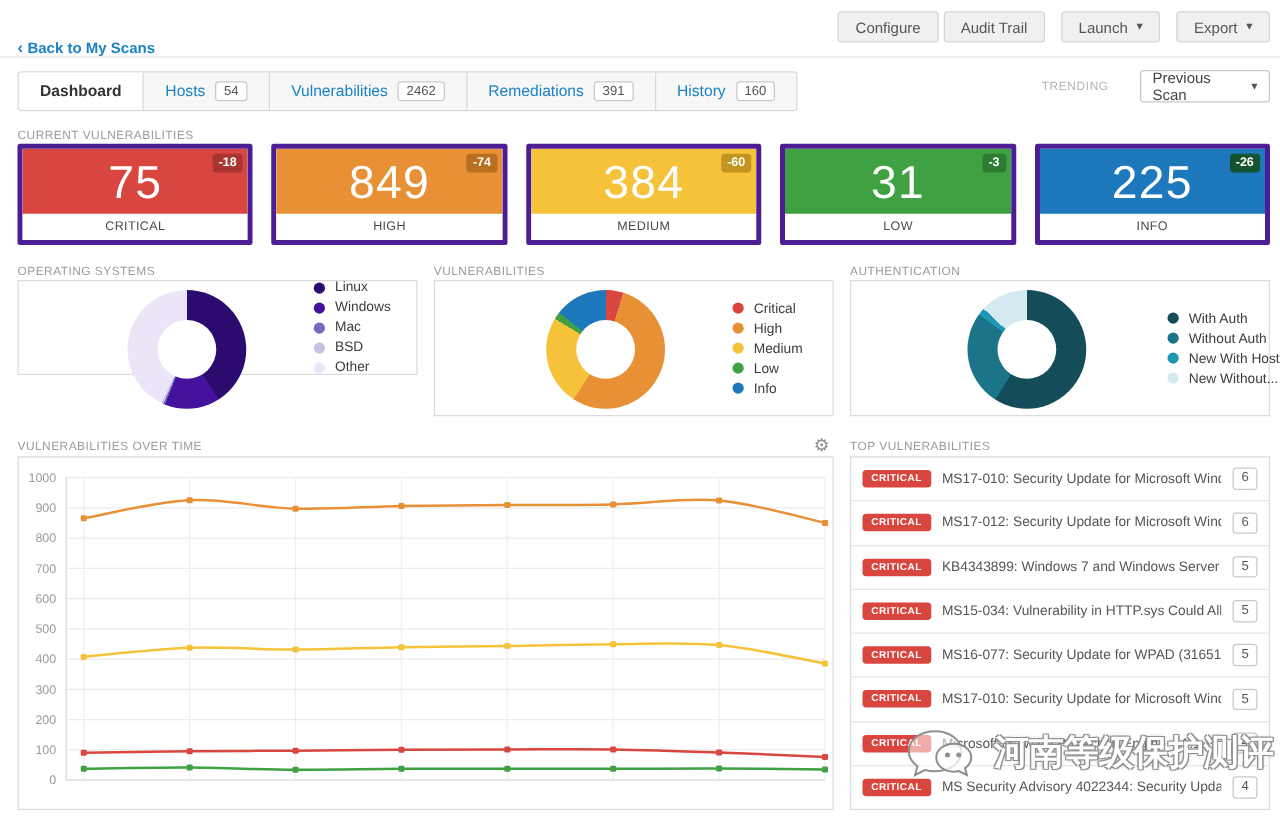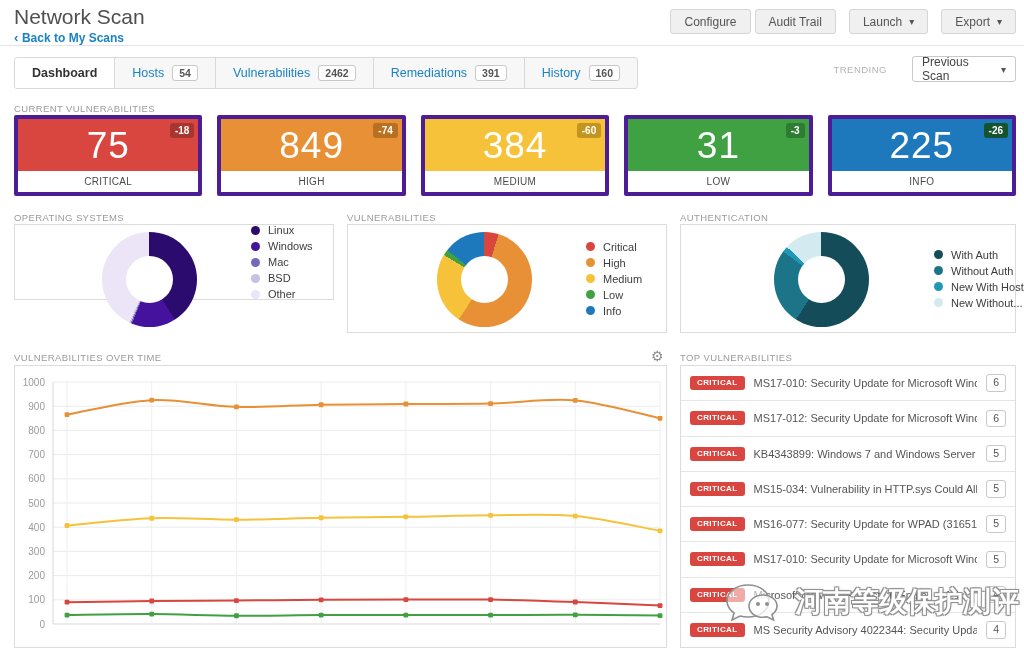--- a/index.html
+++ b/index.html
@@ -19,21 +19,21 @@
   .header-divider { position:absolute; left:0; right:0; top:45px; border-top:1px solid #e4e4e4; }
 
   
   .tabbar { position:absolute; left:14px; top:57px; display:flex; background:#f7f7f7;
             border:1px solid #d9d9d9; border-radius:3px; overflow:hidden; }
   .tab { display:flex; align-items:center; gap:8px; padding:0 17px; height:30px; font-size:12.5px;
          color:#1b82c4; border-right:1px solid #d9d9d9; cursor:pointer; white-space:nowrap; }
   .tab:last-child { border-right:none; }
   .tab.active { background:#fff; color:#333; font-weight:bold; }
   .tab-count { background:#fff; border:1px solid #c9c9c9; border-radius:3px; font-size:10.5px;
-               color:#555; padding:2px 6px; line-height:1; font-weight:bold;text-align:center; }
+               color:#555; padding:2px 6px; line-height:1; font-weight:normal;text-align:center; }
 
   .trending { position:absolute; right:8px; top:56px; display:flex; align-items:center; }
   .trending-label { font-size:9.5px; color:#b3b3b3; letter-spacing:.5px; margin-right:25px; }
   .trend-select { width:104px; height:26px; background:#fff; border:1px solid #c9c9c9; border-radius:3px;
                   display:flex; align-items:center; justify-content:space-between; padding:0 9px;
                   font-size:12px; color:#444; cursor:pointer; }
 
   
   .section-label { position:absolute; font-size:9.5px; color:#9b9b9b; letter-spacing:.4px; }
 
@@ -82,21 +82,20 @@
              font-family:"Liberation Sans","DejaVu Sans",sans-serif;
              text-shadow:-1px -1px 0 #909090, 1px -1px 0 #909090, -1px 1px 0 #909090, 1px 1px 0 #909090, 0 0 3px rgba(120,120,120,.6); }
 
   svg text { font-family:"Liberation Sans","DejaVu Sans",sans-serif; }
 </style>
 </head>
 <body>
 
 <div id="app">
 
-  <div class="page-title">Network Scan</div>
   <div class="back-link"><span class="chev"></span><span>Back to My Scans</span></div>
   <div class="header-buttons">
     <div class="btn">Configure</div>
     <div class="btn">Audit Trail</div>
     <div class="btn caret gap">
         <span>Launch</span>
       </div>
     <div class="btn caret gap">
         <span>Export</span>
       </div>

